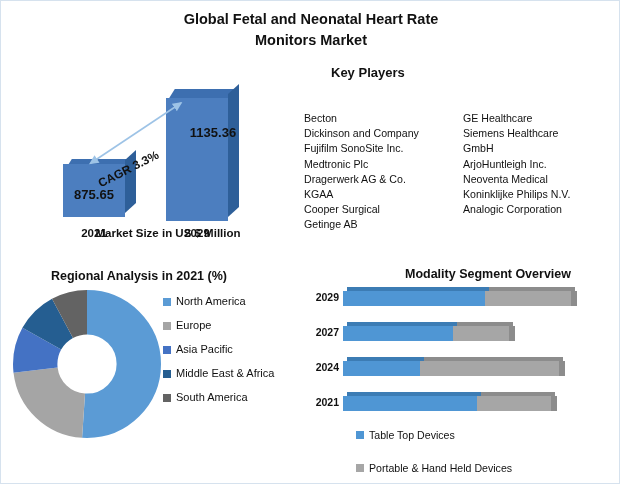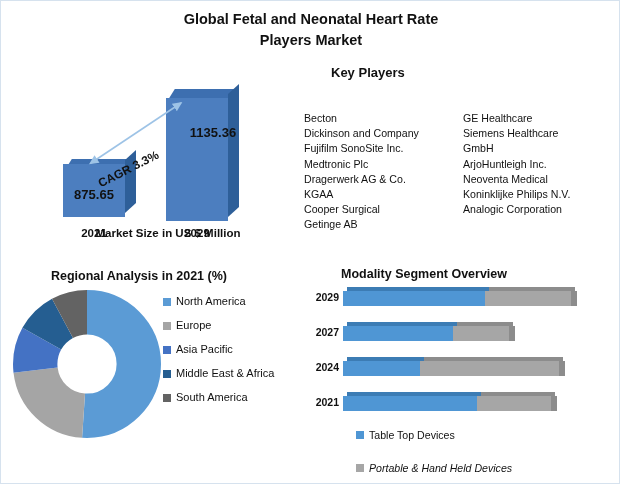--- a/index.html
+++ b/index.html
@@ -67,21 +67,21 @@
     font-size:12.5px;font-weight:bold;color:#111;
   }
   #donut-wrap{position:absolute;left:12px;top:288px;width:148px;height:150px;}
   #donut-legend{position:absolute;left:162px;top:294px;width:125px;}
   .dl-item{display:flex;align-items:flex-start;margin-bottom:10.5px;}
   .dl-sw{width:8px;height:8px;flex:0 0 8px;margin-top:3px;margin-right:5px;}
   .dl-label{font-size:11px;line-height:13.5px;color:#111;}
 
   
   #mod-title{
-    position:absolute;left:340px;top:266px;width:230px;text-align:left;
+    position:absolute;left:340px;top:266px;width:230px;text-align:right;
     font-size:12.5px;font-weight:bold;color:#111;
   }
   #mod-chart{position:absolute;left:300px;top:284px;width:300px;height:140px;}
   .mod-row{position:absolute;left:0;height:26px;width:300px;}
   .mod-year{
     position:absolute;left:4px;top:6px;width:34px;text-align:right;
     font-size:10.5px;font-weight:bold;color:#111;
   }
   .mod-track{position:absolute;left:42px;top:2px;height:22px;}
   .seg{position:absolute;top:4px;height:15px;}
@@ -97,21 +97,21 @@
   .ml-sw{width:8px;height:8px;flex:0 0 8px;margin-right:5px;}
   .ml-label{font-size:10.6px;color:#111;}
 </style>
 </head>
 <body>
 
 <div id="canvas">
 
   <div id="main-title">
     <div>Global Fetal and Neonatal Heart Rate</div>
-    <div>Players Market</div>
+    <div>Monitors Market</div>
   </div>
 
   <div id="bar-chart">
 
     <div class="bar3d" style="left:22px;top:80px;width:62px;height:58px;">
       <div class="top" style="left:5.5px;top:0;width:62px;transform:skewX(-32deg);"></div>
       <div class="front" style="height:53px;"></div>
       <div class="side" style="left:62px;height:53px;transform:skewY(-42deg);"></div>
       <div class="bar-value" style="top:28px;">875.65</div>
     </div>
@@ -244,19 +244,19 @@
         <div class="seg-cap gray" style="left:208px;"></div>
       </div>
     </div>
   </div>
 
   <div id="mod-legend">
     <div class="ml-item">
       <span class="ml-sw" style="background:#4f96d4;"></span>
       <span class="ml-label">Table Top Devices</span>
     </div>
-    <div class="ml-item" style="margin-bottom:0;font-style:italic;">
+    <div class="ml-item" style="margin-bottom:0;">
       <span class="ml-sw" style="background:#a6a6a6;"></span>
       <span class="ml-label">Portable &amp; Hand Held Devices</span>
     </div>
   </div>
 
 </div>
 
 </body></html>

